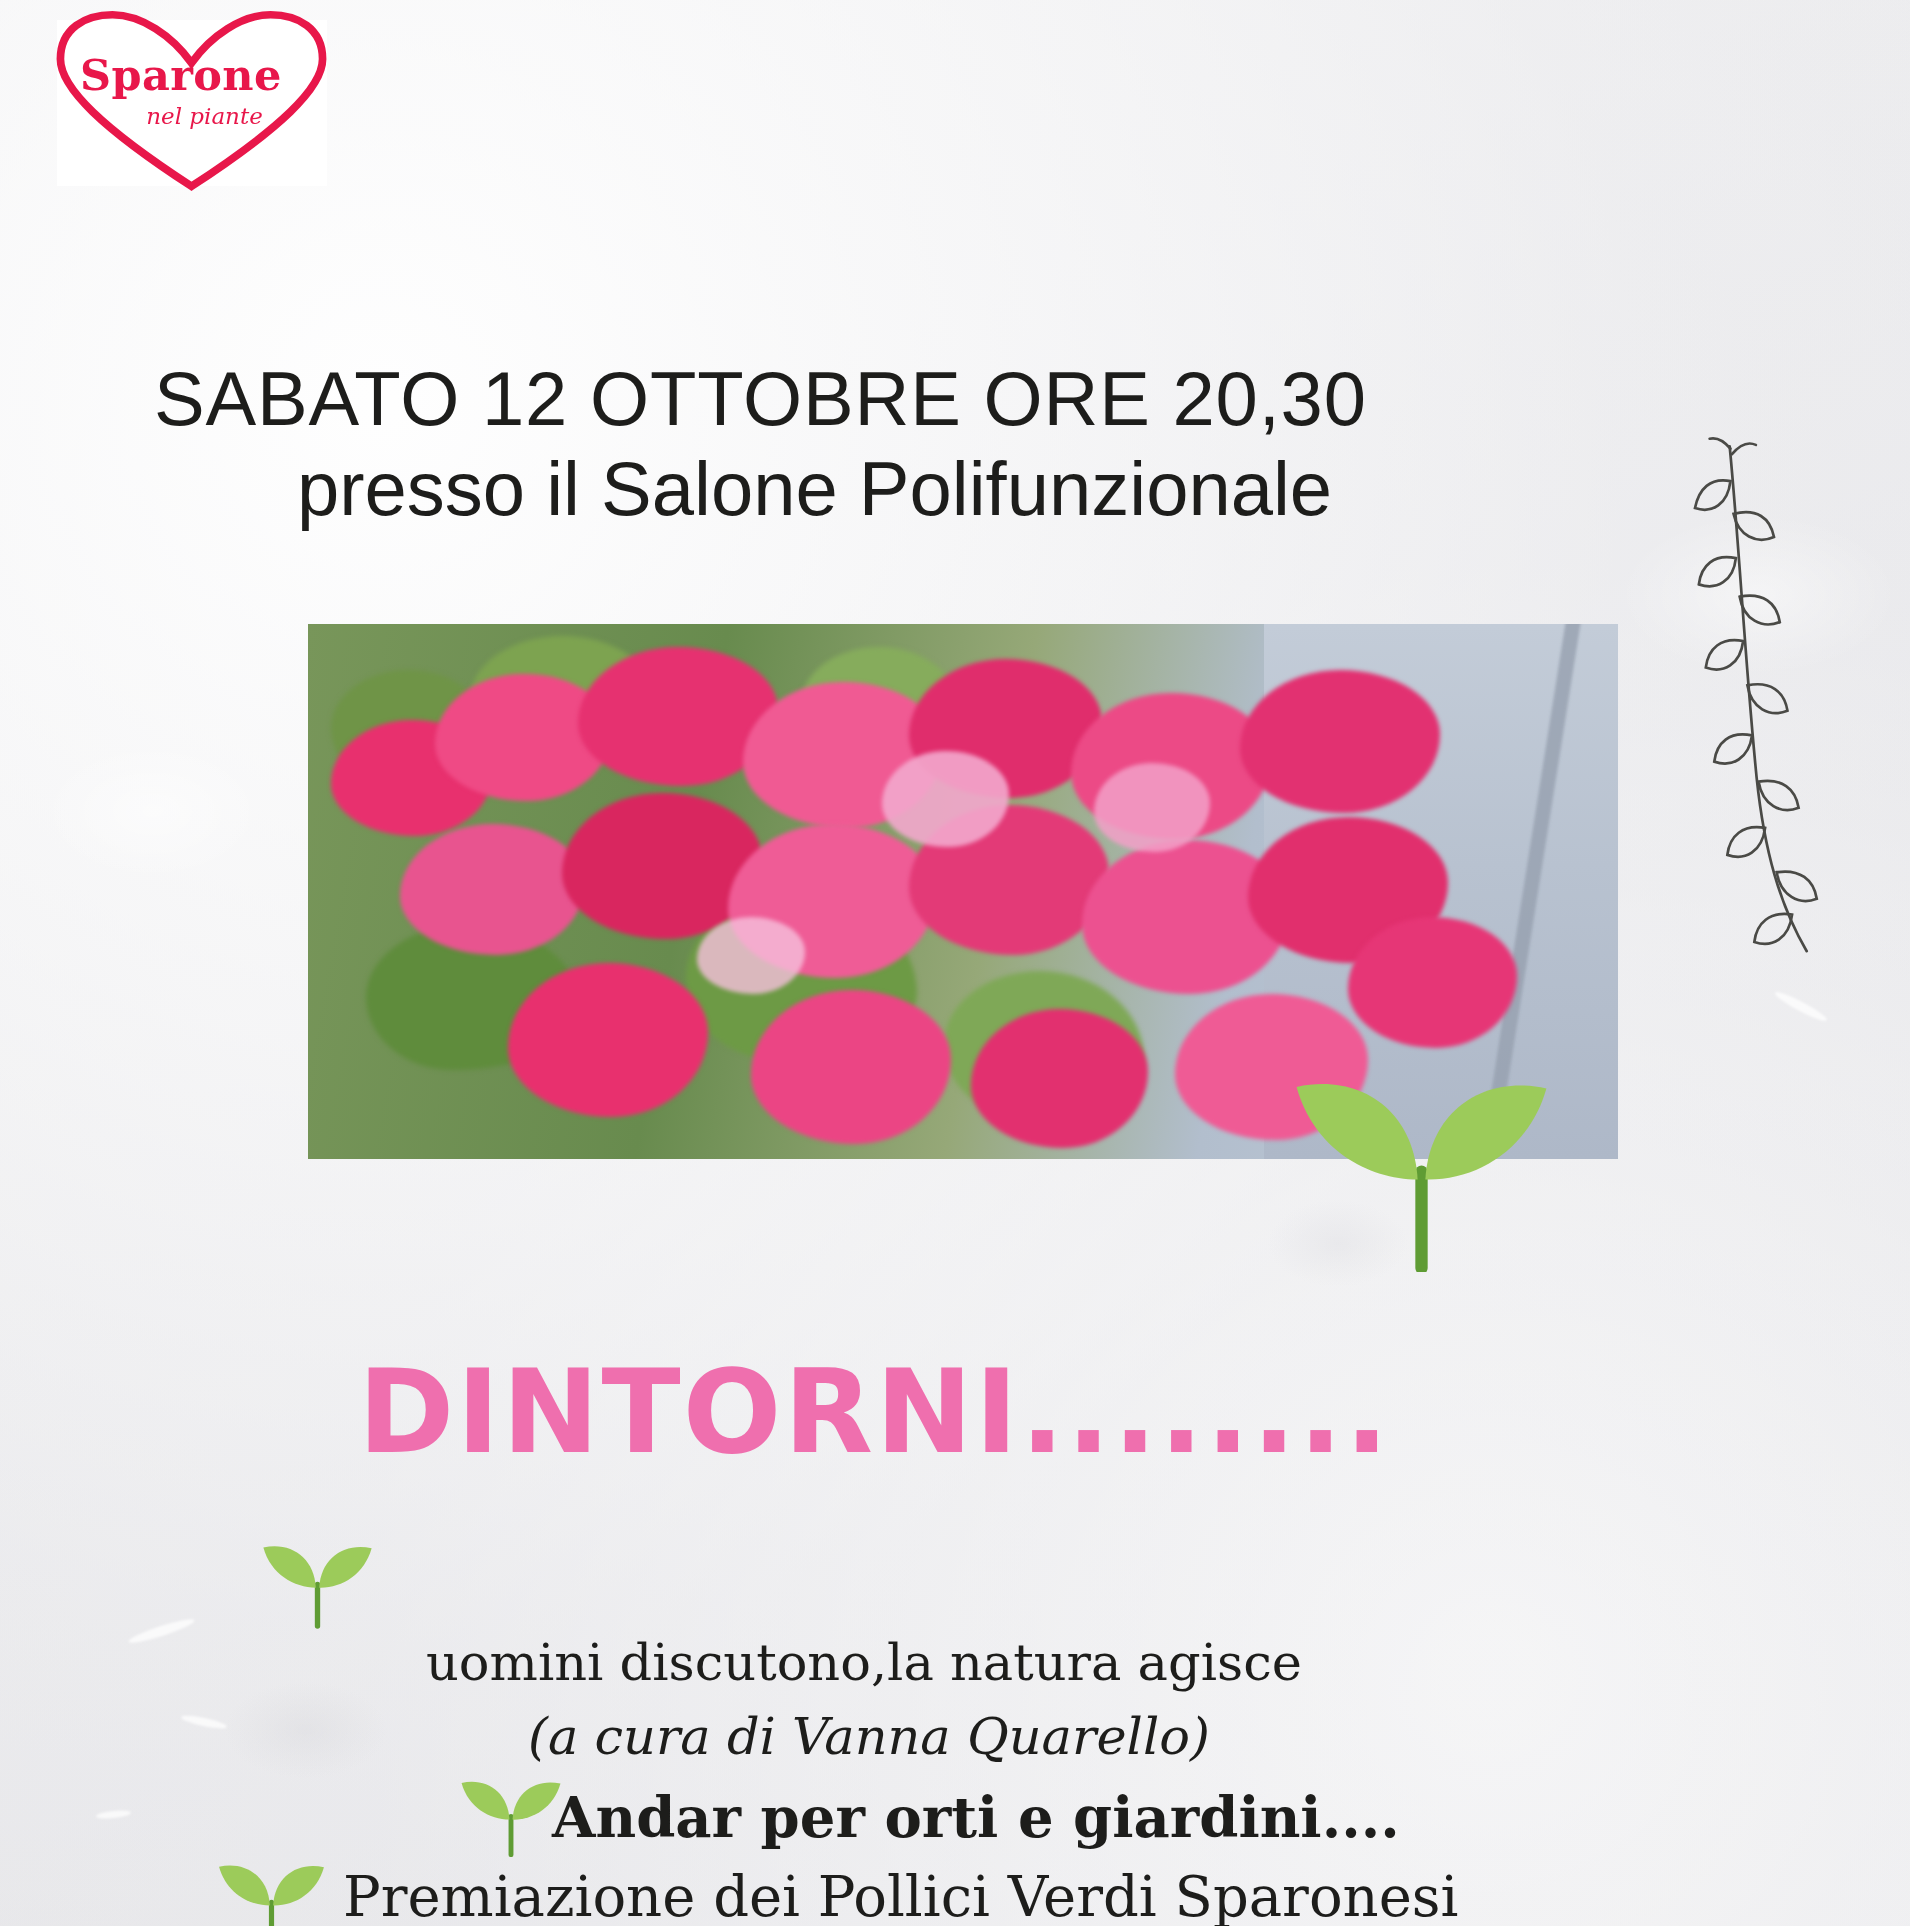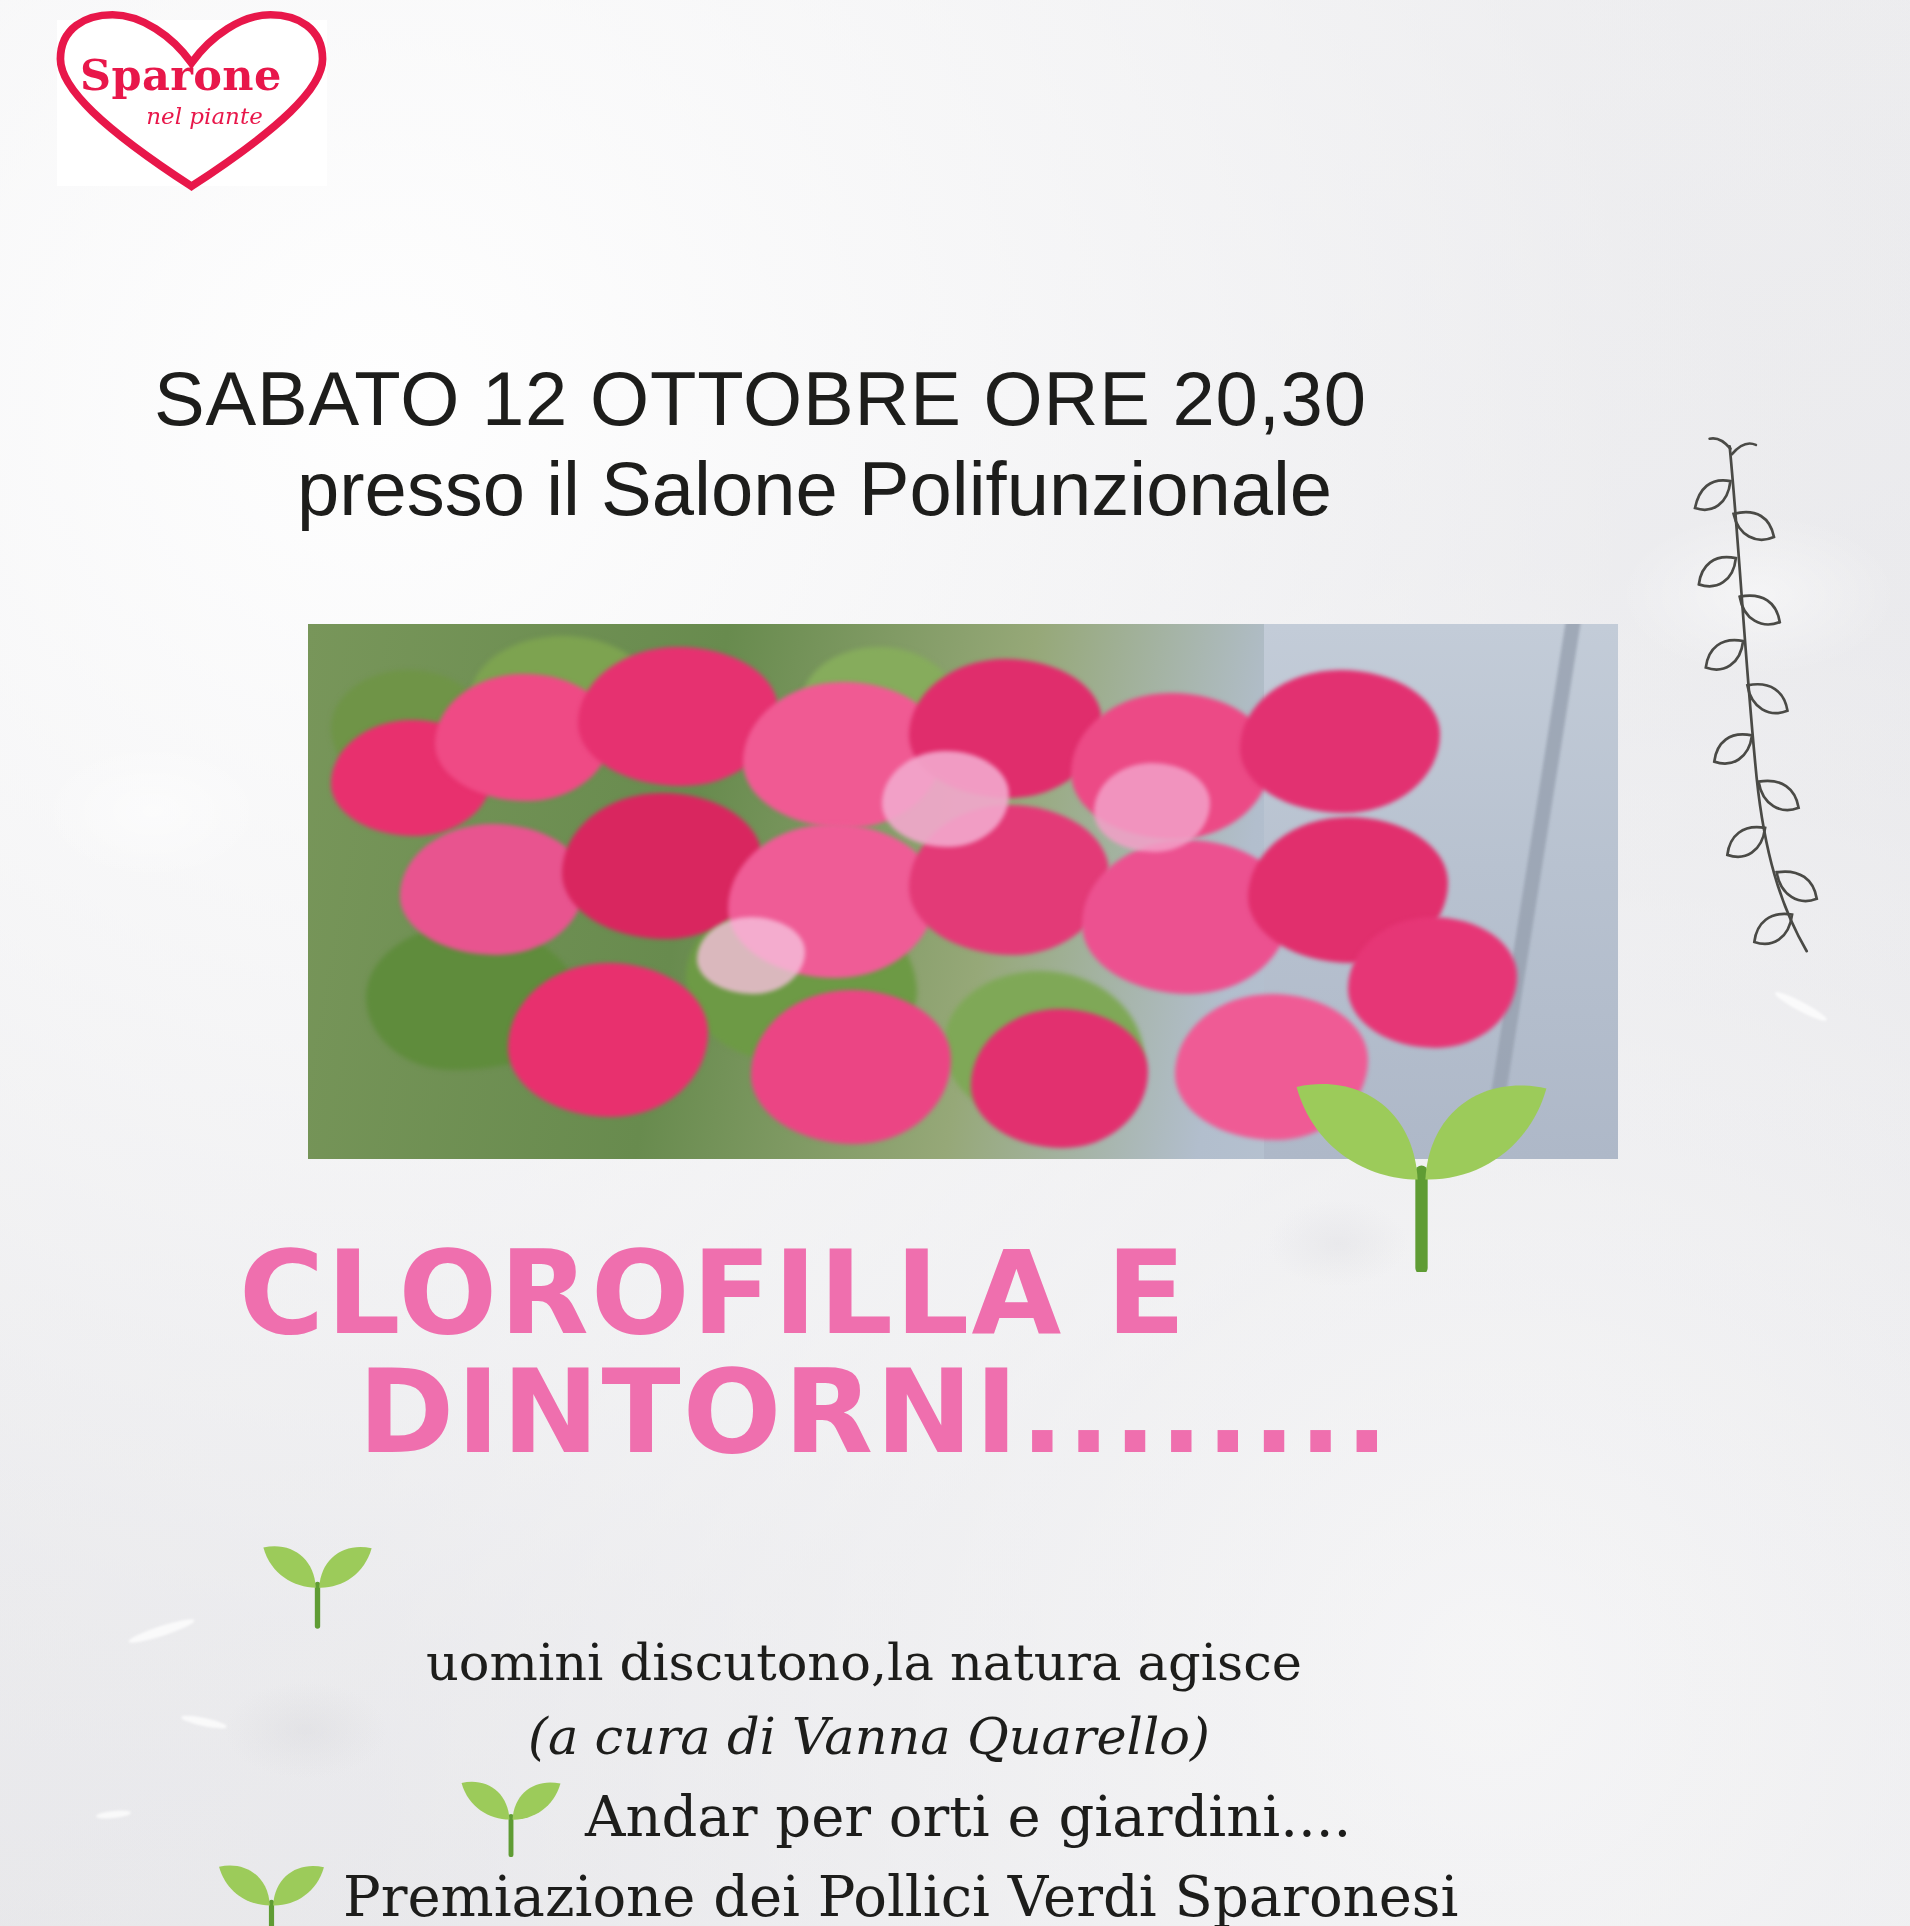--- a/index.html
+++ b/index.html
@@ -163,21 +163,21 @@
   
   .prog {
     position: absolute;
     font-family: "DejaVu Serif", serif;
     color: #1d1d1b;
     white-space: nowrap;
   }
   #prog1 { left: 497px; top: 1560px; font-size: 51px; }
   #prog2 { left: 426px; top: 1633px; font-size: 51px; }
   #prog3 { left: 528px; top: 1707px; font-size: 51px; font-style: italic; }
-  #prog4 { left: 585px; top: 1784px; font-size: 56px; }
+  #prog4 { left: 552px; top: 1784px; font-size: 56px; font-weight: bold; }
   #prog5 { left: 343px;  top: 1864px; font-size: 56px; }
 
   
   .sprout { position: absolute; }
 
   
   .branch { position: absolute; left: 1641px; top: 431px; }
 </style>
 </head>
 <body>
@@ -254,21 +254,20 @@
     <div class="blossom" style="left:786px;top:139px; width:116px; height:89px; background:#f3a0c8; opacity:.85;"></div>
     <div class="blossom" style="left:389px;top:293px; width:108px; height:77px; background:#f6c0dc; opacity:.8;"></div>
   </div>
 
   <svg class="sprout" style="left:1275px; top:1056px;" width="293" height="216" viewBox="0 0 380 280">
     <path d="M190 275 L190 150" stroke="#5f9c34" stroke-width="16" fill="none" stroke-linecap="round"></path>
     <path d="M185 160 C 120 160, 50 120, 28 40 C 110 22, 180 70, 185 160 Z" fill="#9ccb5a"></path>
     <path d="M195 160 C 262 162, 330 120, 352 42 C 272 24, 200 70, 195 160 Z" fill="#9ccb5a"></path>
   </svg>
 
-  <div class="title" id="title1">CLOROFILLA  E</div>
   <div class="title" id="title2">DINTORNI........</div>
 
   <svg class="sprout" style="left:254px; top:1533px;" width="127" height="96" viewBox="0 0 380 280">
     <path d="M190 275 L190 150" stroke="#5f9c34" stroke-width="16" fill="none" stroke-linecap="round"></path>
     <path d="M185 160 C 120 160, 50 120, 28 40 C 110 22, 180 70, 185 160 Z" fill="#9ccb5a"></path>
     <path d="M195 160 C 262 162, 330 120, 352 42 C 272 24, 200 70, 195 160 Z" fill="#9ccb5a"></path>
   </svg>
   <svg class="sprout" style="left:453px; top:1770px;" width="116" height="87" viewBox="0 0 380 280">
     <path d="M190 275 L190 150" stroke="#5f9c34" stroke-width="16" fill="none" stroke-linecap="round"></path>
     <path d="M185 160 C 120 160, 50 120, 28 40 C 110 22, 180 70, 185 160 Z" fill="#9ccb5a"></path>

